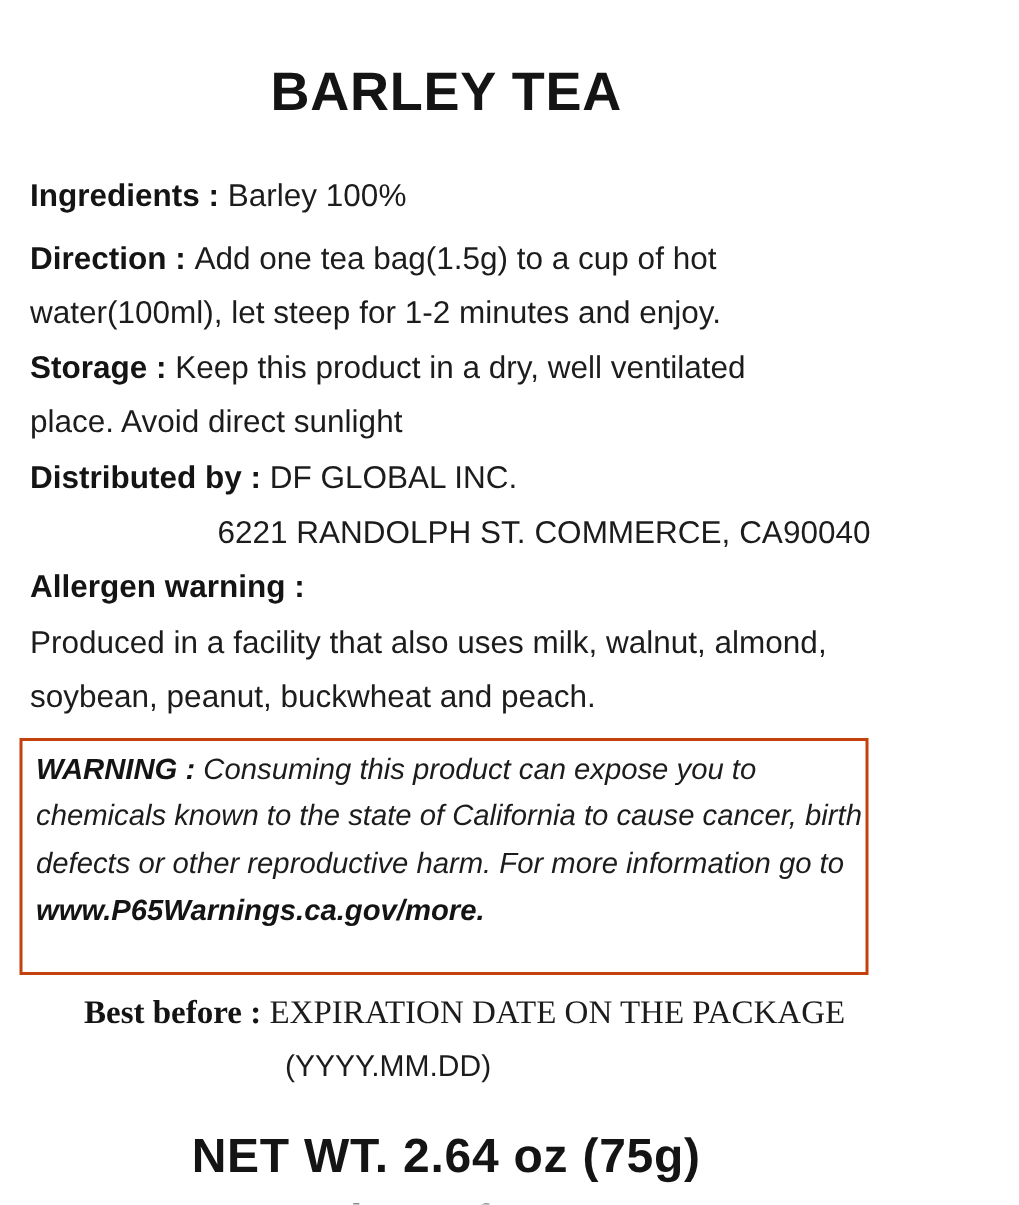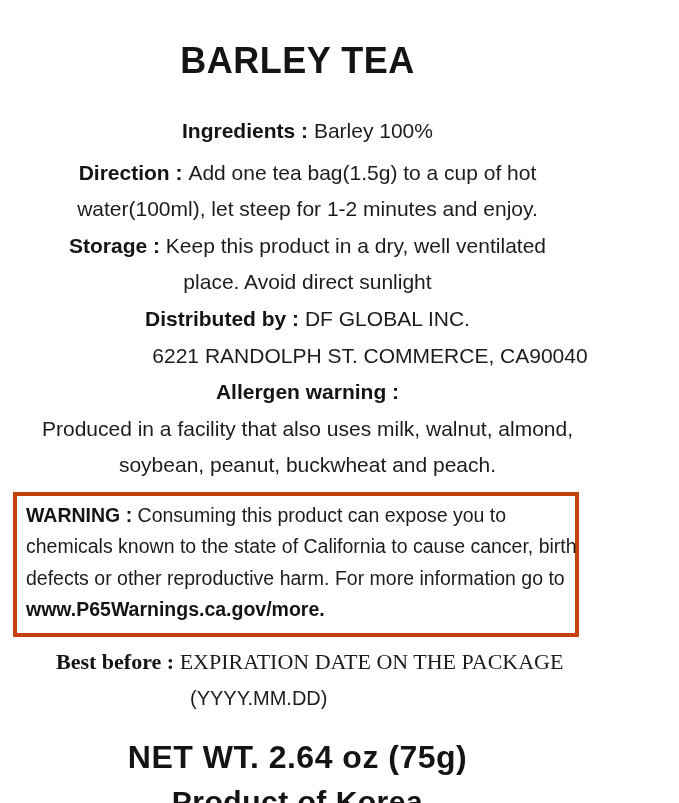--- a/index.html
+++ b/index.html
@@ -19,32 +19,32 @@
     font-weight:700;
     letter-spacing:.5px;
     color:#141414;
   }
   .body-text{
     margin:31px 0 0 20px;
     font-size:21px;
     line-height:36.6px;
     white-space:nowrap;
     font-weight:400;
-    text-align:center;
   }
   .b{font-weight:700;color:#141414;}
   .line.gap{margin-top:5px;}
   .line.indent{padding-left:125px;}
   .warn-box{
     margin:8px 16px 0 13px;
-    border:4px solid #c2410c;
-    padding:4px 9px 7px 9px;
+    border:2px solid #c2410c;
+    padding:4px 9px 24px 9px;
     font-size:19.5px;
     line-height:31.5px;
     white-space:nowrap;
+    font-style:italic;
   }
   .bb-line{
     margin:6px 0 0 56px;
     font-size:22px;
     line-height:37px;
     white-space:nowrap;
     font-family:Liberation Serif, serif;
   }
   .bb-format{
     margin-left:190px;

